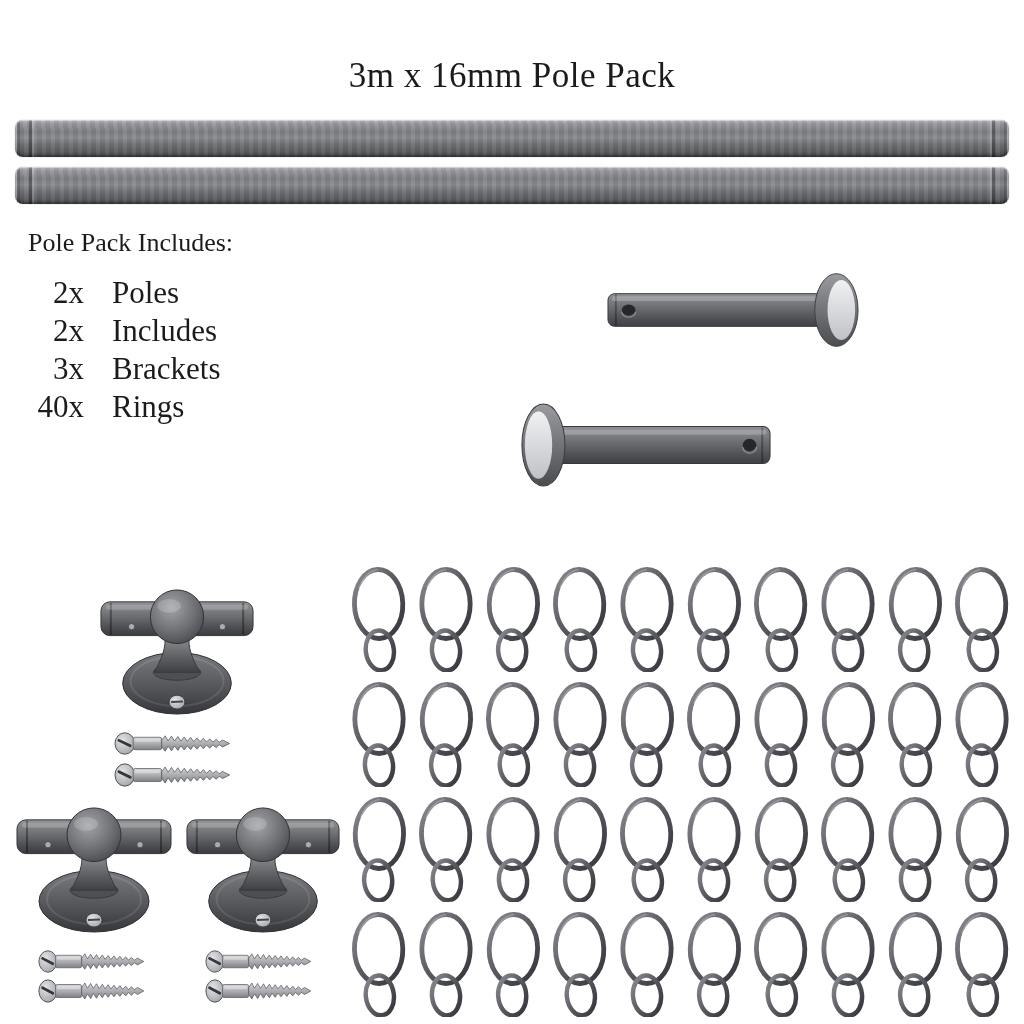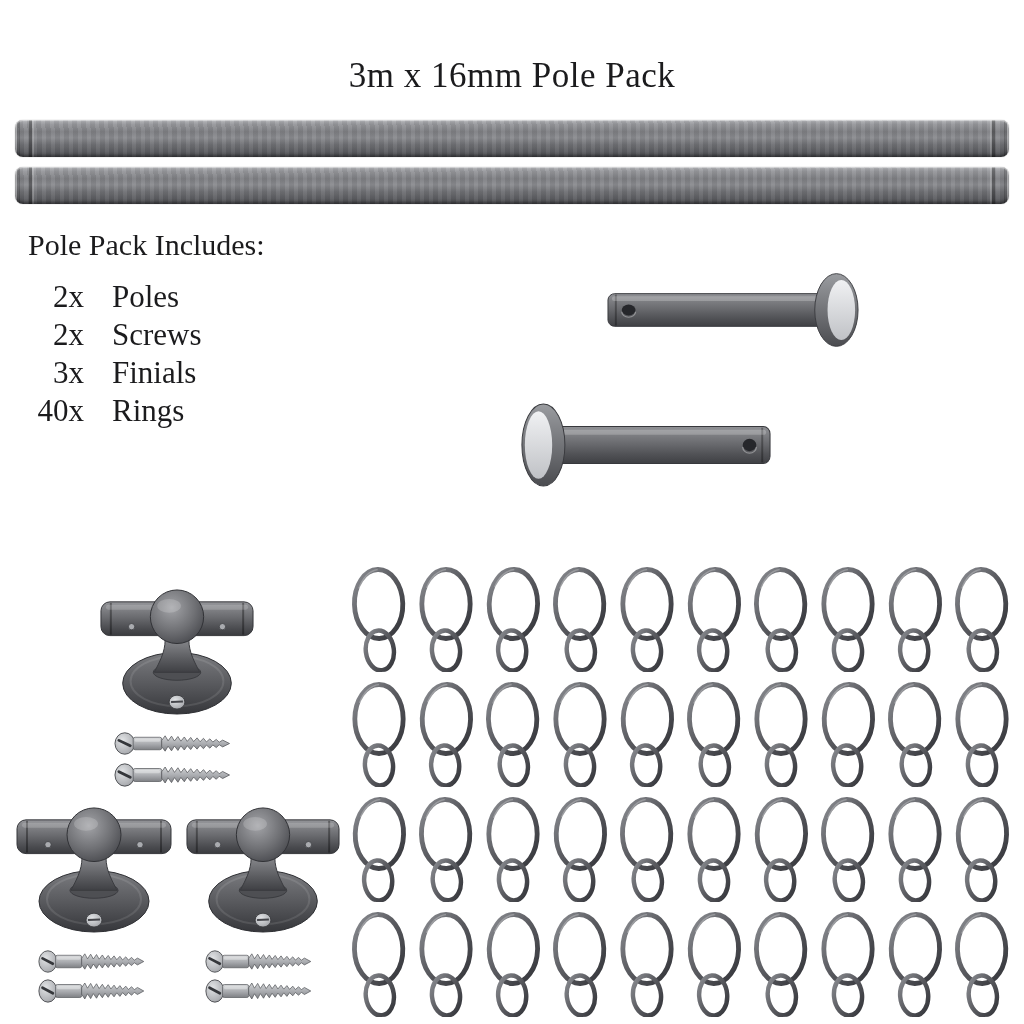--- a/index.html
+++ b/index.html
@@ -25,21 +25,21 @@
         transparent calc(100% - 14px) calc(100% - 5px),
         rgba(0,0,0,.20) calc(100% - 5px) calc(100% - 2px),
         rgba(255,255,255,.35) calc(100% - 2px)),
       repeating-linear-gradient(89deg, rgba(255,255,255,.05) 0 4px, rgba(0,0,0,.05) 4px 9px),
       linear-gradient(180deg,#b3b4b8 0%,#96979b 12%,#7e7f83 32%,#8b8c90 48%,#707175 66%,#5d5e62 85%,#4c4d51 100%);
     box-shadow: inset 0 1px 1px rgba(255,255,255,.5), inset 0 -2px 3px rgba(0,0,0,.38), 0 0 1px rgba(0,0,0,.45);
   }
   #pole-1{top:120px;} #pole-2{top:167px;}
   
   .includes{position:absolute;left:28px;top:228px;}
-  .includes-heading{font-size:30px;margin:0 0 16px 0;font-weight:400;}
+  .includes-heading{font-size:26px;margin:0 0 16px 0;font-weight:400;}
   .includes-row{display:flex;font-size:31px;line-height:38px;}
   .includes-count{width:56px;text-align:right;}
   .includes-name{margin-left:28px;}
   
   .hw{position:absolute;}
   .hw svg{display:block;width:100%;height:100%;}
   .flip{transform:scaleX(-1);}
   
   .rings-grid{
     position:absolute;left:345px;top:566px;width:670px;
@@ -156,25 +156,25 @@
   <div class="pole" id="pole-2"></div>
 
   <div class="includes">
     <div class="includes-heading">Pole Pack Includes:</div>
     <div class="includes-row">
       <span class="includes-count">2x</span>
       <span class="includes-name">Poles</span>
     </div>
     <div class="includes-row">
       <span class="includes-count">2x</span>
-      <span class="includes-name">Screws</span>
+      <span class="includes-name">Includes</span>
     </div>
     <div class="includes-row">
       <span class="includes-count">3x</span>
-      <span class="includes-name">Finials</span>
+      <span class="includes-name">Brackets</span>
     </div>
     <div class="includes-row">
       <span class="includes-count">40x</span>
       <span class="includes-name">Rings</span>
     </div>
   </div>
 
   <div class="hw" style="left:606px;top:270px;width:256px;height:80px;">
     <svg viewBox="0 0 260 88" preserveAspectRatio="none">
         <use href="#sym-finial"></use>

